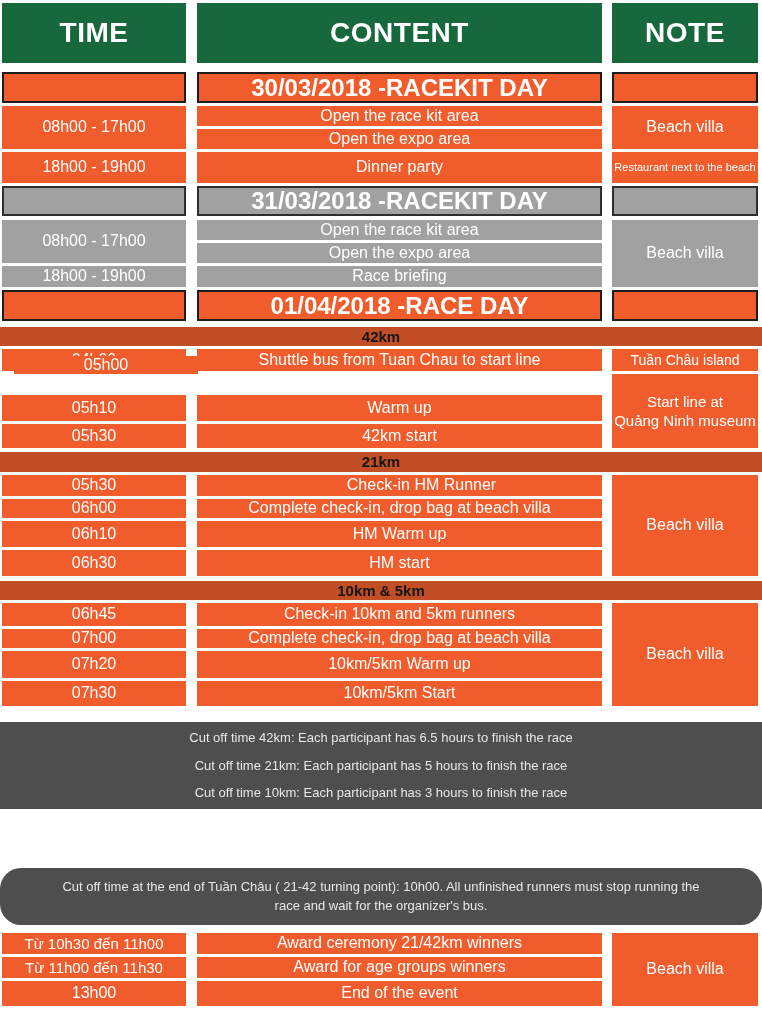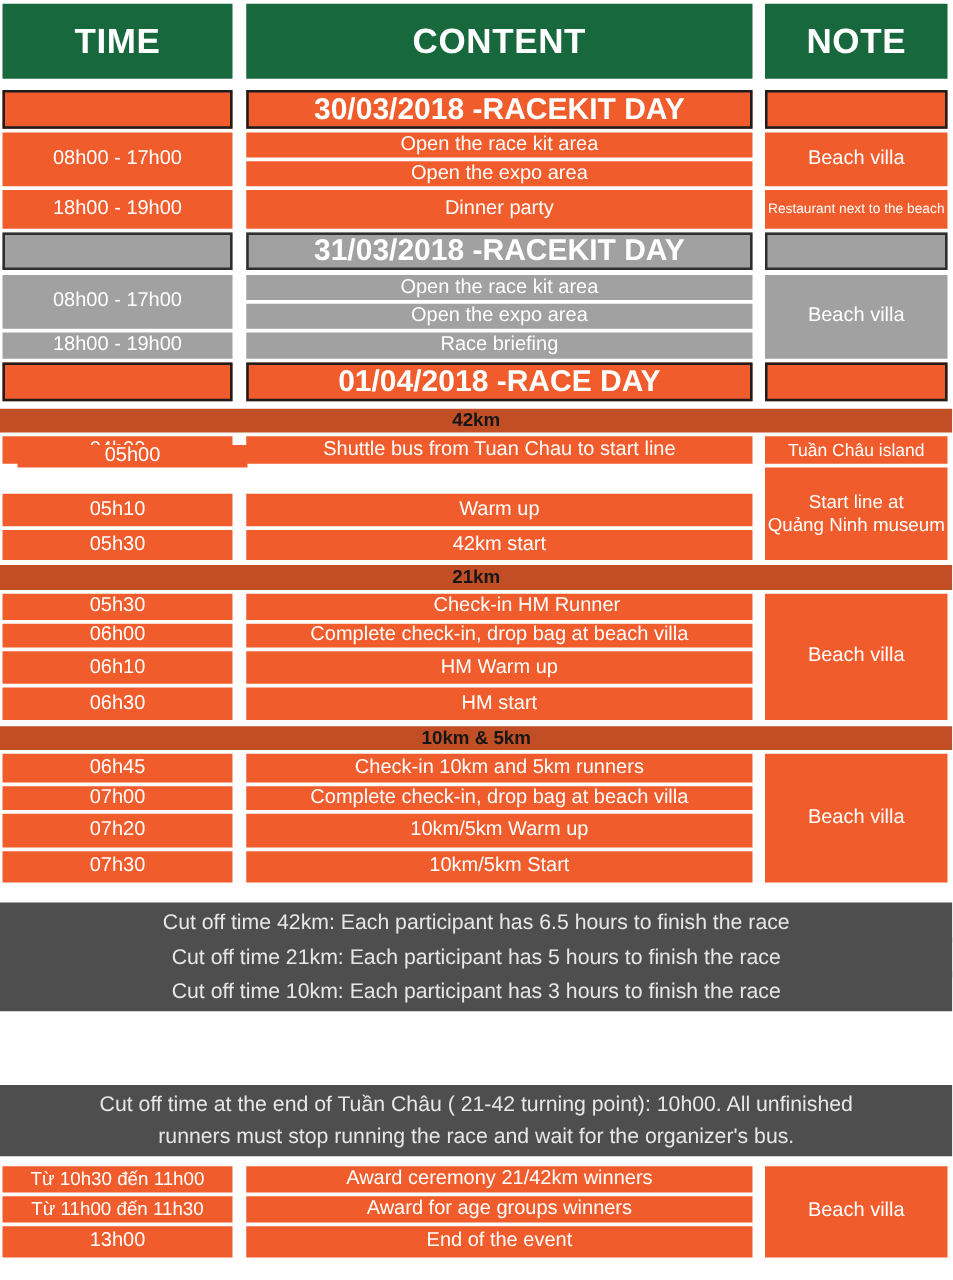--- a/index.html
+++ b/index.html
@@ -9,21 +9,21 @@
   }
   .cell{
     position:absolute;box-sizing:border-box;
     display:flex;align-items:center;justify-content:center;
     text-align:center;color:#ffffff;font-size:16px;line-height:1.15;
   }
   .orange{background:var(--orange,#F15C2C);}
   .graybg{background:var(--gray,#A1A1A1);}
   .greenbg{background:var(--green,#17693D);font-weight:700;font-size:28px;letter-spacing:.5px;}
   .darkband{background:var(--orange_dark,#C24E26);color:#161616;font-weight:700;font-size:15px;}
-  .cutband{background:var(--gray_dark,#4F4E4E);color:#E7E7E7;font-size:17px;line-height:1.45;padding:16px 50px;}
+  .cutband{background:var(--gray_dark,#4F4E4E);color:#E7E7E7;font-size:13px;line-height:1.45;padding:16px 50px;}
   .bordered{border:2px solid var(--border,#1D1D1D);}
   .bordered-gray{border:2px solid #2E2E2E;}
   .title{font-weight:700;font-size:24px;}
   .small{font-size:12.5px;}
   .tiny{font-size:11px;}
   .note-sm{font-size:14px;}
   .lines{flex-direction:column;font-size:15px;line-height:1.3;}
 </style>
 </head>
 <body>
@@ -98,21 +98,21 @@
   <div class="cell orange" style="left:197px;top:629px;width:405px;height:19px;">Complete check-in, drop bag at beach villa</div>
   <div class="cell orange" style="left:2px;top:651px;width:184px;height:27px;">07h20</div>
   <div class="cell orange" style="left:197px;top:651px;width:405px;height:27px;">10km/5km Warm up</div>
   <div class="cell orange" style="left:2px;top:681px;width:184px;height:25px;">07h30</div>
   <div class="cell orange" style="left:197px;top:681px;width:405px;height:25px;">10km/5km Start</div>
   <div class="cell orange" style="left:612px;top:603px;width:146px;height:103px;">Beach villa</div>
 
   <div class="cell cutband" style="left:0;top:722px;width:762px;height:24px;">Cut off time 42km: Each participant has 6.5 hours to finish the race</div>
   <div class="cell cutband" style="left:0;top:750px;width:762px;height:23px;">Cut off time 21km: Each participant has 5 hours to finish the race</div>
   <div class="cell cutband" style="left:0;top:777px;width:762px;height:24px;">Cut off time 10km: Each participant has 3 hours to finish the race</div>
-  <div class="cell cutband" style="left:0;top:868px;width:762px;height:57px;">Cut off time at the end of Tuần Châu ( 21-42 turning point): 10h00. All unfinished runners must stop running the race and wait for the organizer's bus.</div>
+  <div class="cell cutband" style="left:0;top:868px;width:762px;height:57px;border-radius:21px;">Cut off time at the end of Tuần Châu ( 21-42 turning point): 10h00. All unfinished runners must stop running the race and wait for the organizer's bus.</div>
 
   <div class="cell orange" style="left:2px;top:933px;width:184px;height:21px;font-size:15px;">Từ 10h30 đến 11h00</div>
   <div class="cell orange" style="left:197px;top:933px;width:405px;height:21px;">Award ceremony 21/42km winners</div>
   <div class="cell orange" style="left:2px;top:957px;width:184px;height:21px;font-size:15px;">Từ 11h00 đến 11h30</div>
   <div class="cell orange" style="left:197px;top:957px;width:405px;height:21px;">Award for age groups winners</div>
   <div class="cell orange" style="left:2px;top:981px;width:184px;height:25px;">13h00</div>
   <div class="cell orange" style="left:197px;top:981px;width:405px;height:25px;">End of the event</div>
   <div class="cell orange" style="left:612px;top:933px;width:146px;height:73px;">Beach villa</div>
 
 </div>

